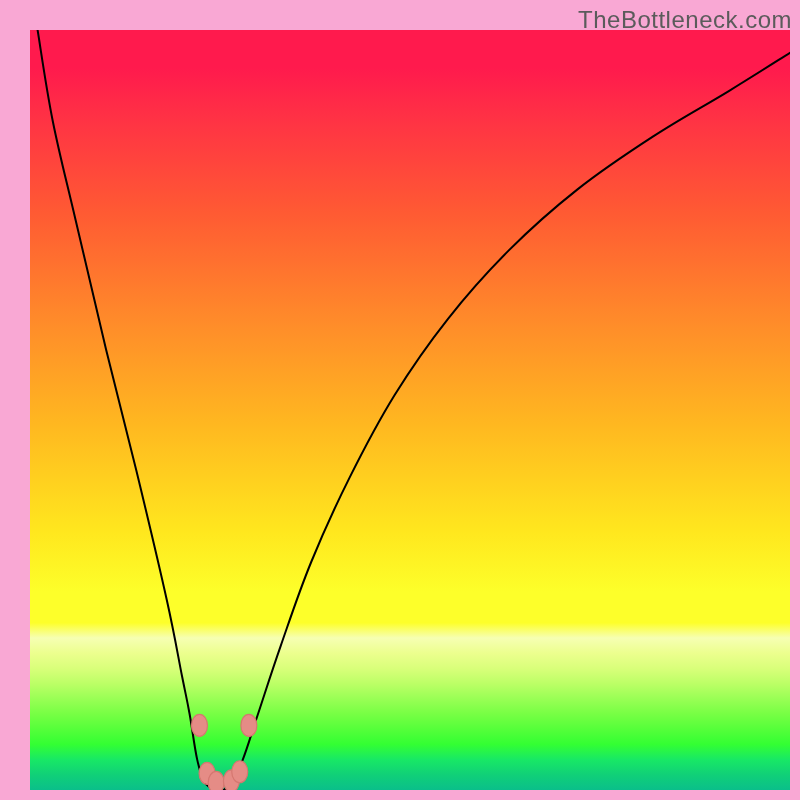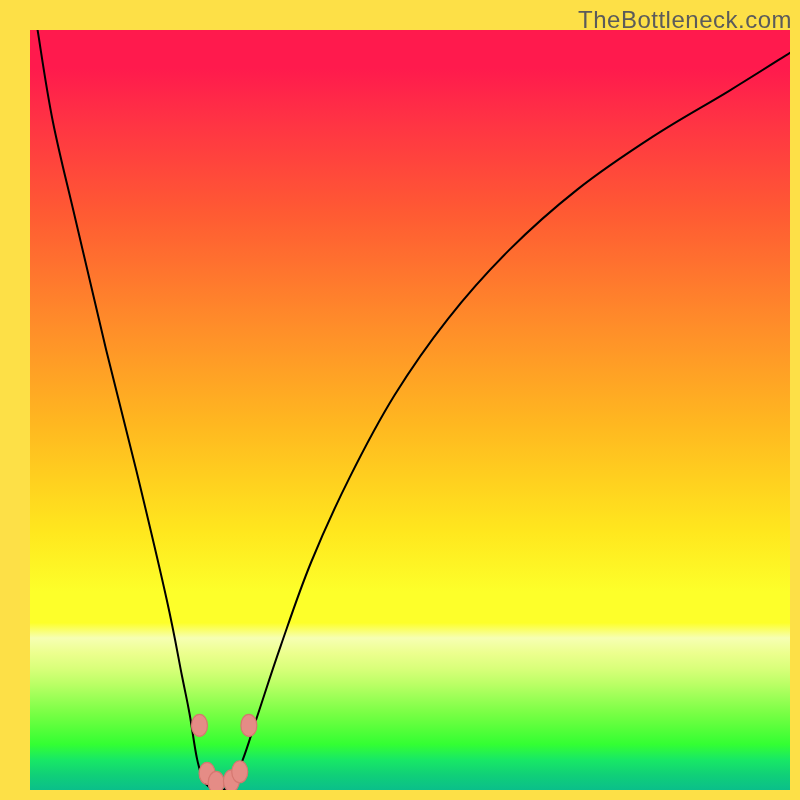--- a/index.html
+++ b/index.html
@@ -8,21 +8,21 @@
     width: 800px;
     height: 800px;
     background: #000;
     overflow: hidden;
     font-family: Arial, Helvetica, sans-serif;
   }
   .frame {
     position: relative;
     width: 800px;
     height: 800px;
-    background: #fde047;
+    background: #f9a8d4;
   }
   .plot-area {
     position: absolute;
     left: 30px;
     top: 30px;
     width: 760px;
     height: 760px;
     background: linear-gradient(to bottom,
       #ff1a4d 0%,
       #ff1a4d 5%,

